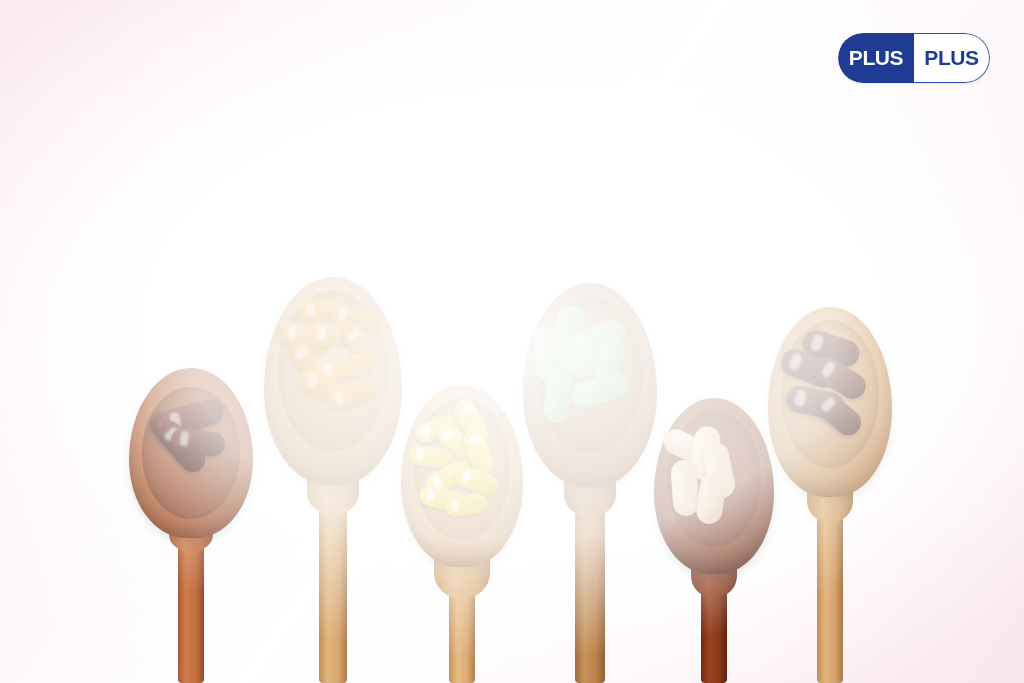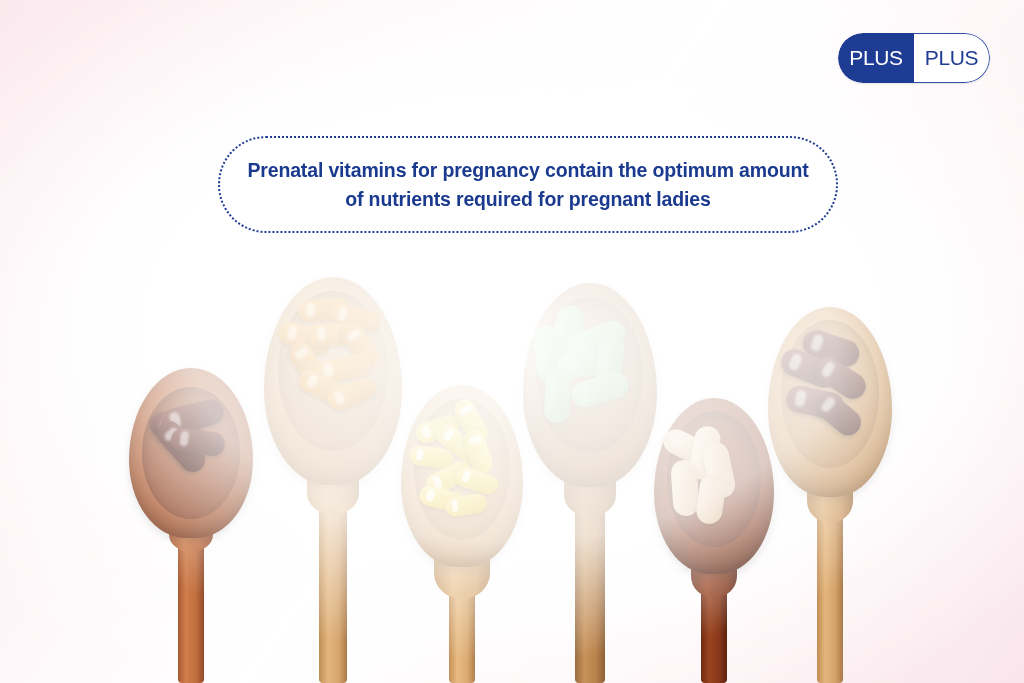--- a/index.html
+++ b/index.html
@@ -45,21 +45,21 @@
     background:#1f3c95;
     border-radius:25px 0 0 25px;
   }
   #logo .half.right {
     background:#ffffff;
     border:1.6px solid #2f4fa6;
     border-left:none;
     border-radius:0 25px 25px 0;
   }
   #logo .wordmark {
-    font-weight:normal;
+    font-weight:bold;
     font-size:21px;
     letter-spacing:-0.4px;
     font-family:"Liberation Sans", sans-serif;
   }
   #logo .half.left .wordmark { color:#ffffff; }
   #logo .half.right .wordmark { color:#1f3c95; }
 
   
   #headline-box {
     position:absolute;
@@ -319,23 +319,20 @@
                   background:linear-gradient(165deg,#7d4538 0%,#5c2d23 55%,#47211b 100%); box-shadow:0 2px 4px rgba(0,0,0,0.32);"></div>
       <div class="pill" style="left:18px; top:82px; width:58px; height:27px; transform:rotate(12deg);
                   background:linear-gradient(165deg,#8a5043 0%,#67352a 55%,#50271f 100%); box-shadow:0 2px 4px rgba(0,0,0,0.32);"></div>
       <div class="pill" style="left:44px; top:94px; width:52px; height:26px; transform:rotate(40deg);
                   background:linear-gradient(165deg,#744037 0%,#562a21 55%,#432019 100%); box-shadow:0 2px 4px rgba(0,0,0,0.32);"></div>
     </div>
   </div>
 
   <div id="vignette"></div>
 
-  <div id="headline-box">
-    <div id="headline-text">Prenatal vitamins for pregnancy contain the optimum amount of nutrients required for pregnant ladies</div>
-  </div>
 
   <div id="logo">
     <div class="half left">
       <span class="wordmark">PLUS</span>
     </div>
     <div class="half right">
       <span class="wordmark">PLUS</span>
     </div>
   </div>
 

